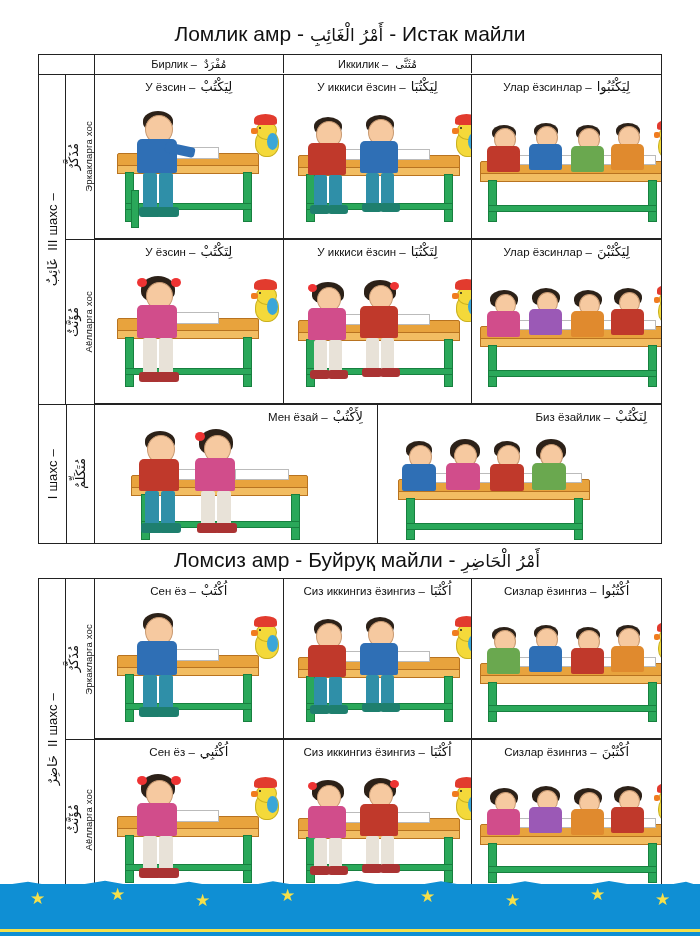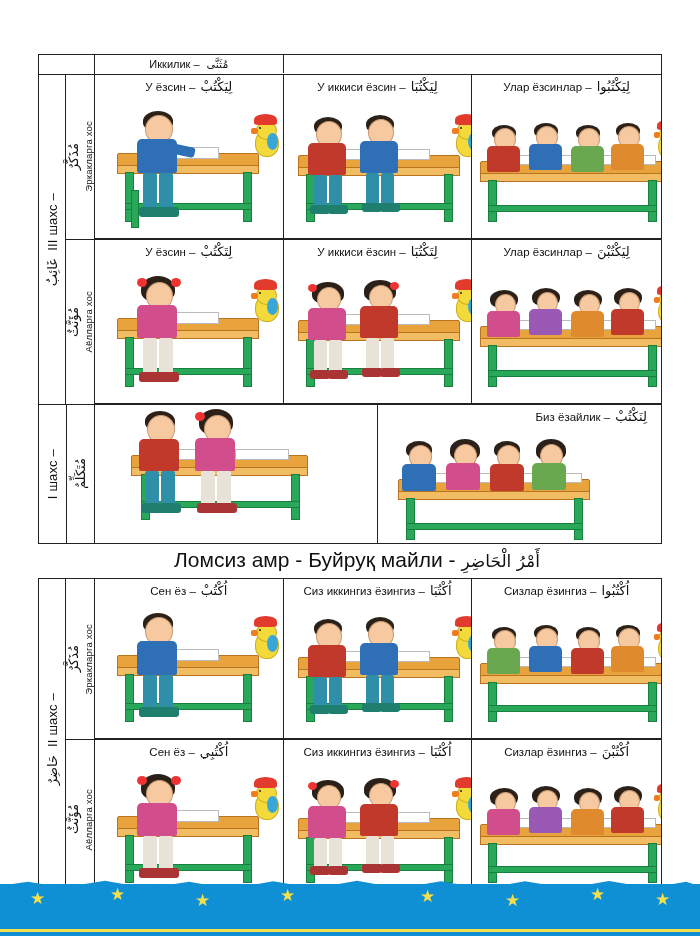--- a/index.html
+++ b/index.html
@@ -99,25 +99,34 @@
     position:absolute;left:0;bottom:14px;width:700px;text-align:center;
     color:#fff;font-size:15px;font-weight:bold;
   }
   .yellowbar{position:absolute;left:0;bottom:4px;width:700px;height:3px;background:#f6e04a;}
 </style>
 </head>
 <body>
 
 <div class="page">
 
+  <div class="title-row">
+    <span class="title-uz">Ломлик амр -</span>
+    <span class="title-ar">أَمْرُ الْغَائِبِ</span>
+    <span class="title-uz">- Истак майли</span>
+  </div>
 
   <div class="tbl" style="left:38px;top:54px;width:624px;height:490px;">
 
     <div style="display:grid;grid-template-columns:56px 1fr 1fr 1fr;height:20px;border-bottom:1.4px solid #222;box-sizing:border-box;">
       <div style="border-right:1.4px solid #222;"></div>
+      <div class="colhead" style="border-right:1.4px solid #222;">
+        <span>Бирлик –</span>
+        <span class="ar">مُفْرَدٌ</span>
+      </div>
       <div class="colhead" style="border-right:1.4px solid #222;">
         <span>Иккилик –</span>
         <span class="ar">مُثَنَّى</span>
       </div>
     </div>
 
     <div style="display:flex;height:calc(100% - 20px);">
 
       <div style="width:56px;display:flex;flex-direction:column;border-right:1.4px solid #222;box-sizing:border-box;">
 
@@ -364,20 +373,24 @@
               <div class="parrot-cap" style="left:185px;top:25px;width:21px;height:10px;"></div>
 
               <div class="parrot-beak" style="left:182px;top:37px;width:6px;height:6px;"></div>
 
             </div>
           </div>
         </div>
 
         <div style="flex:1;display:grid;grid-template-columns:1fr 1fr;">
           <div class="cell" style="border-bottom:none;">
+            <div class="caption right">
+              <span>Мен ёзай –</span>
+              <span class="ar">لِأَكْتُبْ</span>
+            </div>
             <div class="scene">
               <div class="desk-top" style="left:36px;top:50px;width:175px;height:12px;"></div>
               <div class="desk-top2" style="left:36px;top:62px;width:175px;height:7px;"></div>
               <div class="desk-leg" style="left:46px;top:69px;width:7px;height:44px;"></div>
               <div class="desk-leg" style="left:196px;top:69px;width:7px;height:44px;"></div>
               <div class="desk-bar" style="left:46px;top:96px;width:157px;height:5px;"></div>
               <div class="paper" style="left:80px;top:44px;width:52px;height:9px;"></div>
               <div class="paper" style="left:140px;top:44px;width:52px;height:9px;"></div>
               <div class="hair" style="left:50px;top:6px;width:30px;height:20px;"></div>
               <div class="head" style="left:52px;top:10px;width:26px;height:27px;"></div>

